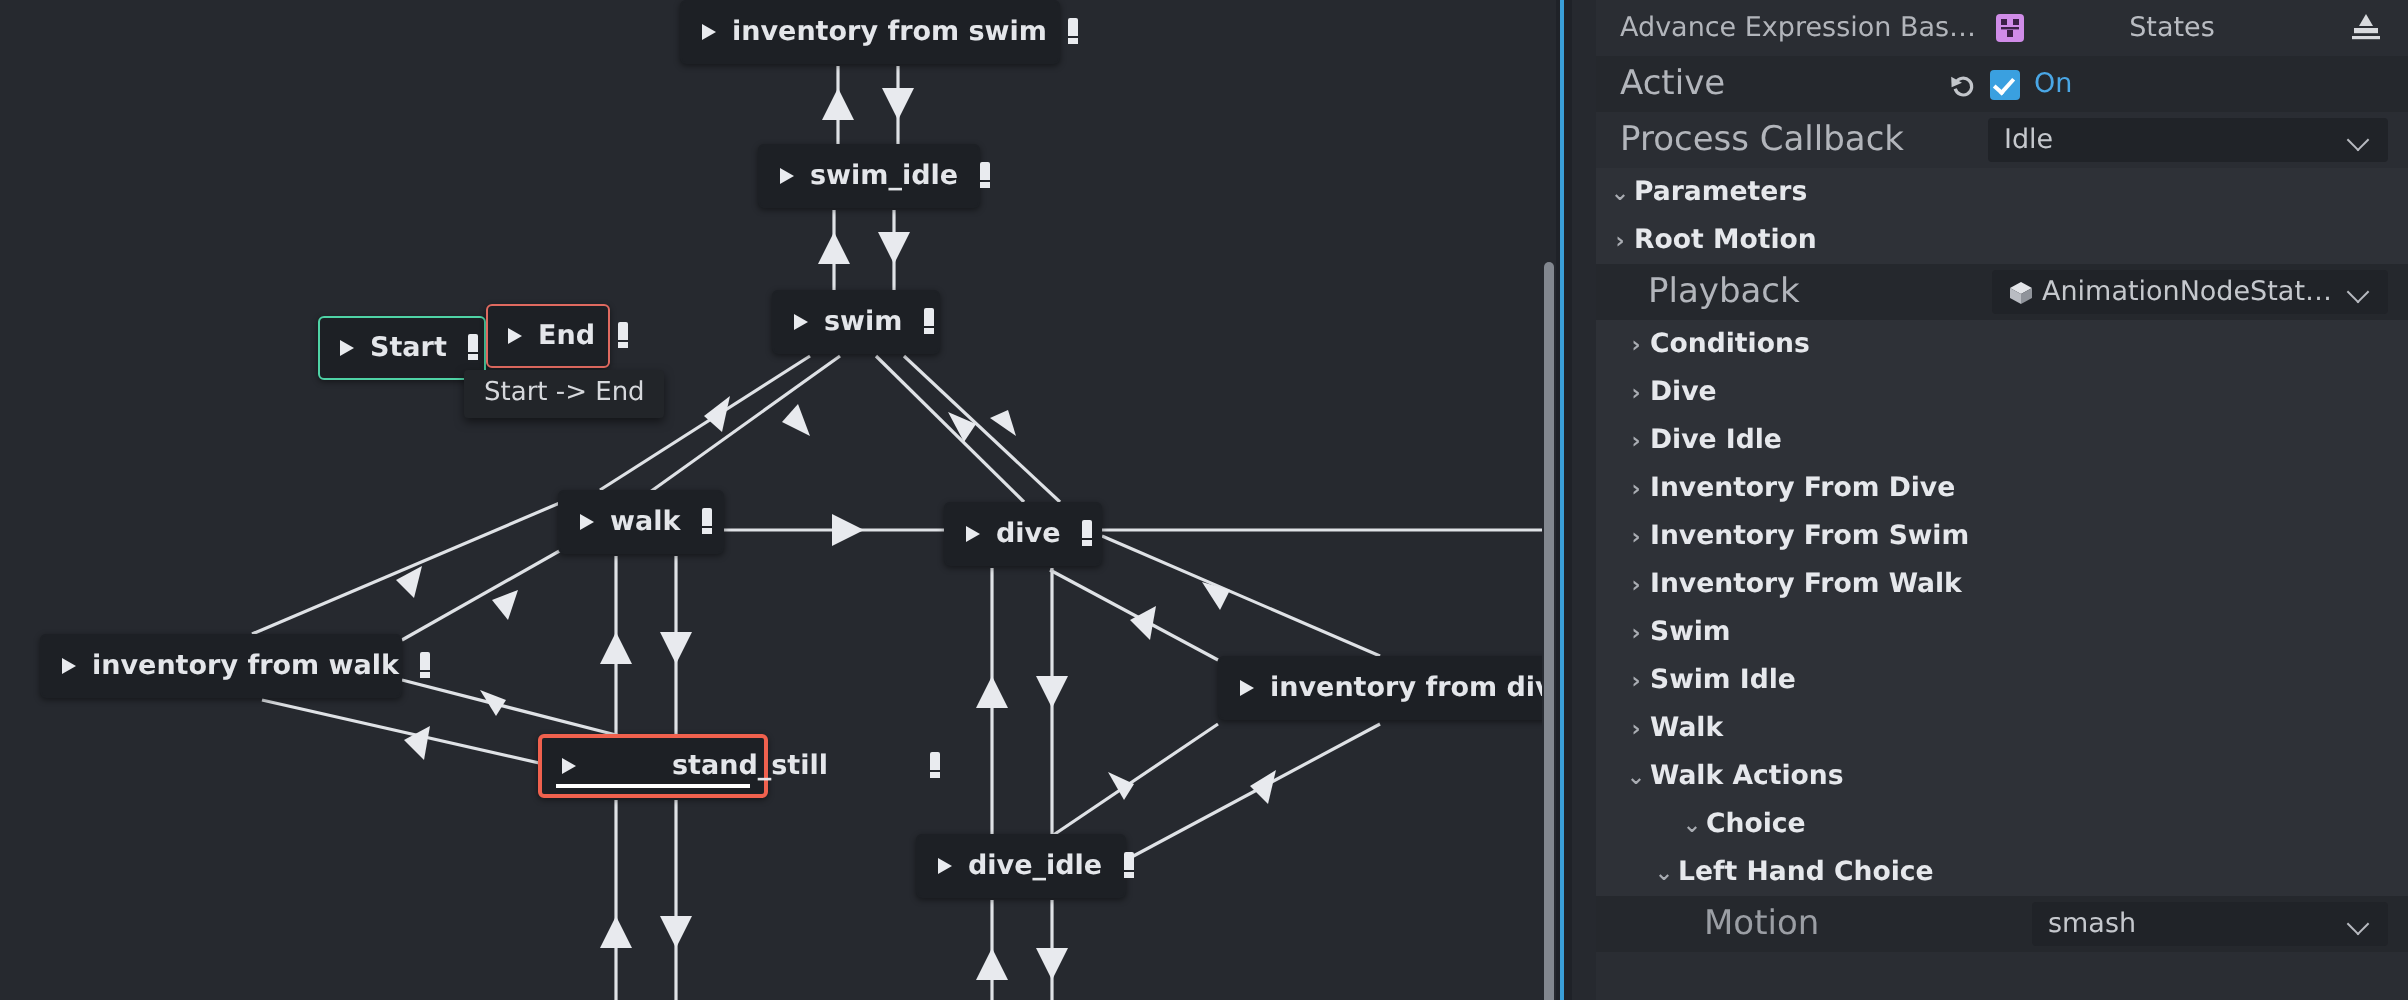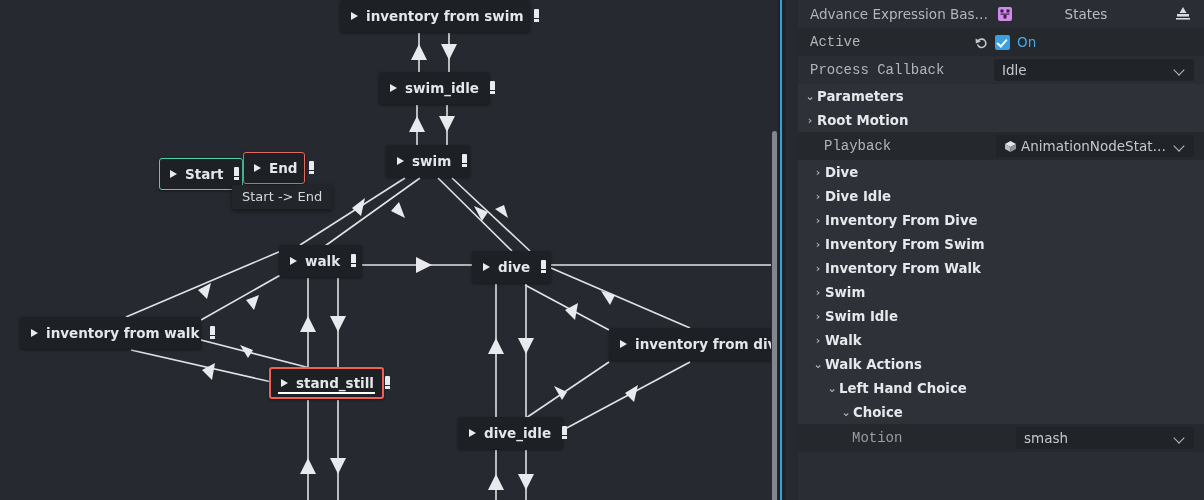--- a/index.html
+++ b/index.html
@@ -93,22 +93,22 @@
     position:absolute;left:798px;top:0;width:406px;height:500px;
     background:#2a2d33;overflow:hidden;
   }
   .row{
     position:relative;height:28px;display:flex;align-items:center;
     box-sizing:border-box;
   }
   .row.alt{background:#25282d;}
   .row.plain{background:#2a2d33;}
   .rlabel{
-    color:#b2b5bb;font-size:14px;padding-left:12px;
-    white-space:nowrap;overflow:hidden;text-overflow:ellipsis;font-family:Liberation Mono, monospace;
+    color:#b2b5bb;font-size:17px;padding-left:12px;
+    white-space:nowrap;overflow:hidden;text-overflow:ellipsis;
   }
   .rlabel.dim{color:#9b9ea4;}
   .cat{
     position:relative;height:24px;display:flex;align-items:center;
     background:#2e3137;color:#e6e8ec;font-weight:bold;font-size:13.3px;
     box-sizing:border-box;
   }
   .cat .arrow{
     display:inline-block;width:12px;text-align:center;color:#a9acb2;
     font-size:11px;margin-right:1px;
@@ -299,21 +299,21 @@
         </div>
         <div class="gnode" style="left: 20px; top: 317px; width: 181px;">
           <span class="play"></span>
           <span class="nlabel">inventory from walk</span>
           <span class="pencil"></span>
         </div>
         <div class="gnode" style="left: 609px; top: 328px; width: 179px;">
           <span class="play"></span>
           <span class="nlabel">inventory from dive</span>
         </div>
-        <div class="gnode current" style="left: 269px; top: 367px; width: 115px;">
+        <div class="gnode current" style="left: 269px; top: 367px; width: 115px; gap: 40px;">
           <span class="play"></span>
           <span class="nlabel">stand_still</span>
           <span class="pencil"></span>
           <span class="progress"></span>
         </div>
         <div class="gnode" style="left: 458px; top: 417px; width: 105px;">
           <span class="play"></span>
           <span class="nlabel">dive_idle</span>
           <span class="pencil"></span>
         </div>
@@ -395,20 +395,24 @@
           </svg>
         </span>
         <span class="dval">AnimationNodeStateM</span>
         <span class="chev"></span>
       </div>
     </div>
 
     <div id="param-list">
         <div class="cat" style="padding-left: 14px;">
           <span class="arrow right"></span>
+          <span>Conditions</span>
+        </div>
+        <div class="cat" style="padding-left: 14px;">
+          <span class="arrow right"></span>
           <span>Dive</span>
         </div>
         <div class="cat" style="padding-left: 14px;">
           <span class="arrow right"></span>
           <span>Dive Idle</span>
         </div>
         <div class="cat" style="padding-left: 14px;">
           <span class="arrow right"></span>
           <span>Inventory From Dive</span>
         </div>
@@ -428,28 +432,28 @@
           <span class="arrow right"></span>
           <span>Swim Idle</span>
         </div>
         <div class="cat" style="padding-left: 14px;">
           <span class="arrow right"></span>
           <span>Walk</span>
         </div>
         <div class="cat" style="padding-left: 14px;">
           <span class="arrow down"></span>
           <span>Walk Actions</span>
+        </div>
+        <div class="cat" style="padding-left: 42px;">
+          <span class="arrow down"></span>
+          <span>Choice</span>
         </div>
         <div class="cat" style="padding-left: 28px;">
           <span class="arrow down"></span>
           <span>Left Hand Choice</span>
-        </div>
-        <div class="cat" style="padding-left: 42px;">
-          <span class="arrow down"></span>
-          <span>Choice</span>
         </div>
         <div class="row alt">
           <div class="rlabel dim indent3" style="width:186px">Motion</div>
           <div class="dropdown" style="left:218px">
             <span class="dval">smash</span>
             <span class="chev"></span>
           </div>
         </div>
       </div>
 

